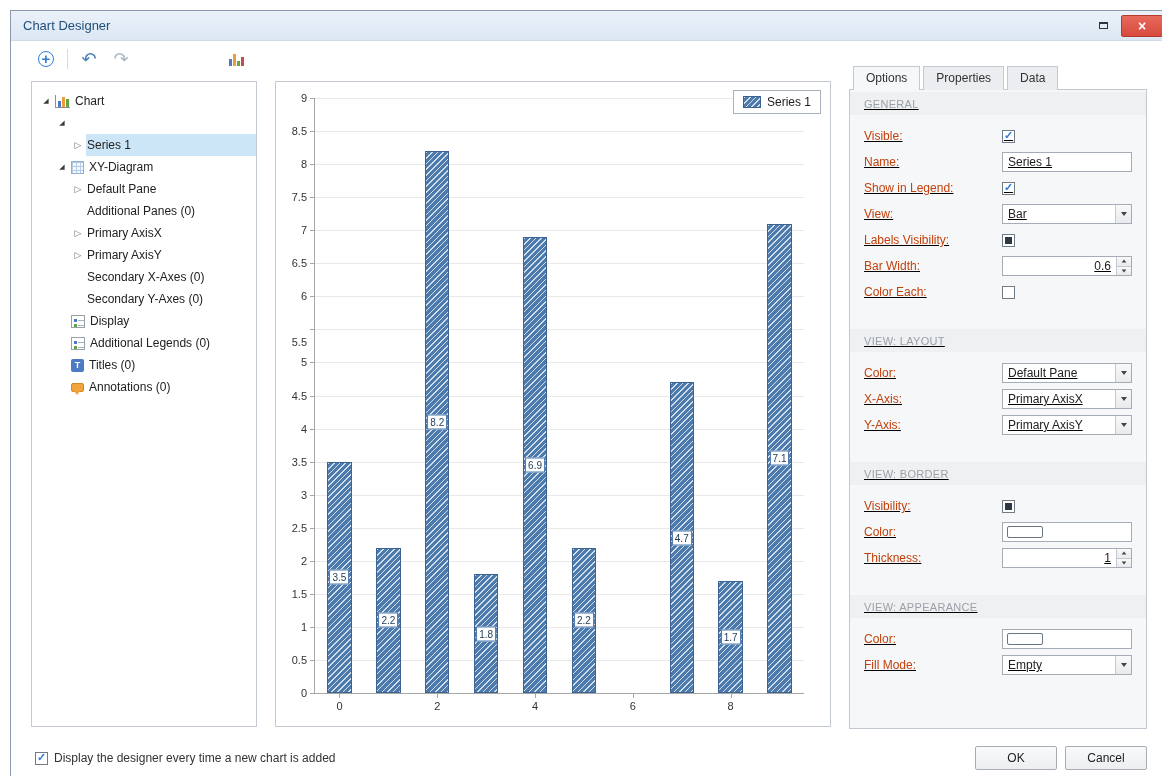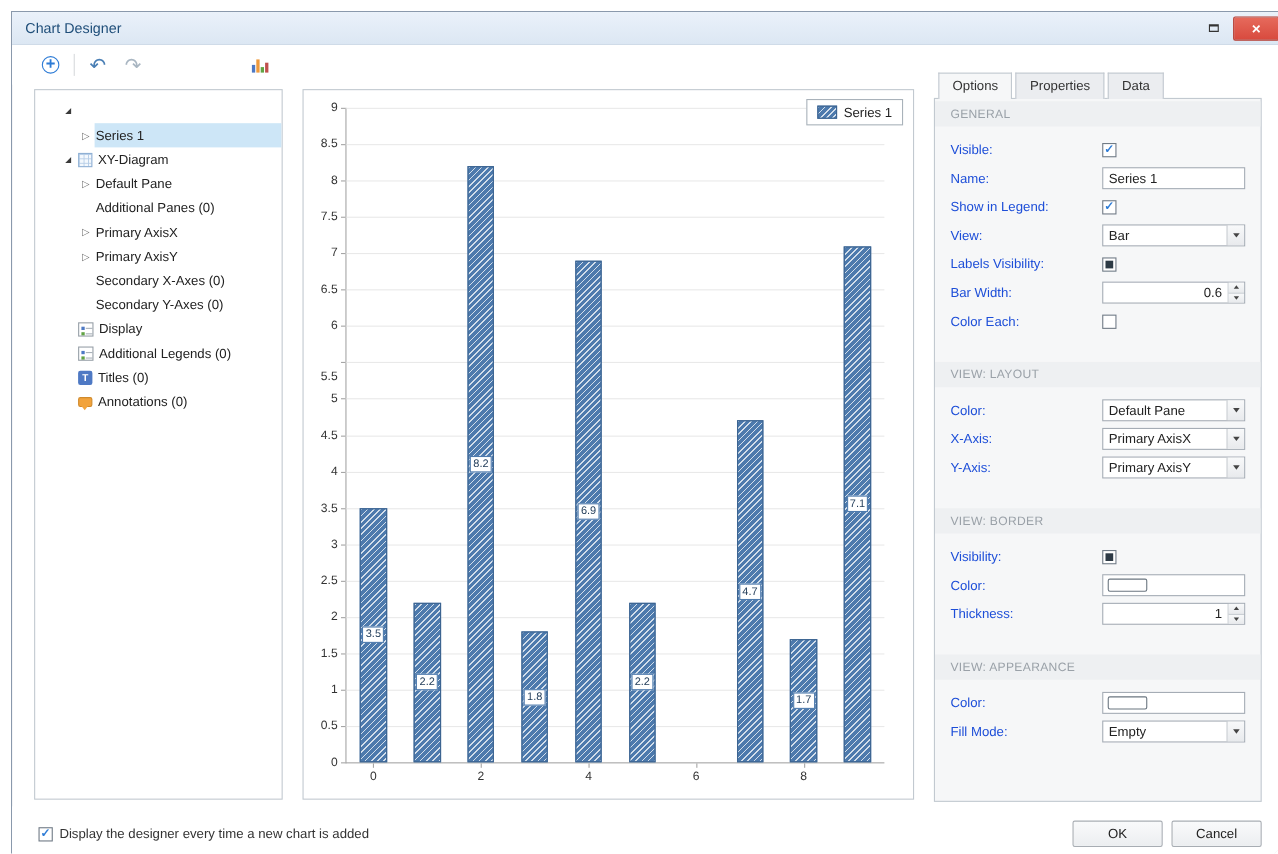--- a/index.html
+++ b/index.html
@@ -70,25 +70,25 @@
   .legend { position:absolute; top:8px; right:9px; border:1px solid #a9b2ba; background:#fff; display:flex; align-items:center; gap:6px; padding:4px 9px; z-index:3; }
   .legend-swatch { width:18px; height:12px; background-color:#4d7aad; border:1px solid #3c6491;
     background-image:repeating-linear-gradient(135deg, rgba(255,255,255,0.75) 0 1px, transparent 1px 4px); }
   .legend-label { font-size:12px; color:#222; }
 
   
   .right-panel { position:absolute; top:54px; right:22px; bottom:54px; width:298px; display:flex; flex-direction:column; }
   .tabs { display:flex; padding-left:4px; flex:none; }
   .tab { font-size:12px; color:#333; padding:4px 12px 3px; background:#ebedf0; border:1px solid #c2c9d0; border-bottom:none; margin-right:3px; position:relative; top:1px; cursor:default; }
   .tab.active { background:#f6f7f8; z-index:2; padding-bottom:5px; }
-  .panel-body { flex:1; border:1px solid #c2c9d0; background:#f6f7f8; overflow:hidden; padding-top:2px; }
+  .panel-body { flex:1; border:1px solid #c2c9d0; background:#f6f7f8; overflow:hidden; padding-top:2px;text-decoration:underline; }
   .section-header { font-size:11px; color:#9aa1a8; letter-spacing:0.3px; background:#eef0f2; padding:6px 14px 5px; margin-bottom:8px; }
   .section-header.gap { margin-top:24px; }
   .prop-row { display:flex; align-items:center; height:26px; padding:0 14px; }
-  .prop-label { font-size:12px; color:#1d4ed8; }
+  .prop-label { font-size:12px; color:#c2410c; }
   .prop-ctrl { margin-left:auto; width:130px; display:flex; align-items:center; }
   .checkbox { width:13px; height:13px; flex:none; background:#fff; border:1px solid #707b86; display:inline-flex; align-items:center; justify-content:center; }
   .checkbox.checked::after { content:"\2713"; color:#2e7cd6; font-size:11px; font-weight:bold; margin-top:-1px; }
   .checkbox.filled::after { content:""; width:7px; height:7px; background:#2d3a45; }
   .textbox { width:130px; height:20px; border:1px solid #a5acb5; background:#fff; font-size:12px; padding:0 5px; font-family:inherit; color:#222; }
   .combo { width:130px; height:20px; border:1px solid #a5acb5; background:#fff; display:flex; align-items:stretch; }
   .combo-value { flex:1; font-size:12px; color:#222; padding-left:5px; display:flex; align-items:center; white-space:nowrap; overflow:hidden; }
   .combo-btn { width:16px; flex:none; border-left:1px solid #c5cad0; background:linear-gradient(#f8f9fa,#e8eaed); display:flex; align-items:center; justify-content:center; }
   .arrow-down { width:0; height:0; border-left:3px solid transparent; border-right:3px solid transparent; border-top:4px solid #444; }
   .arrow-up { width:0; height:0; border-left:3px solid transparent; border-right:3px solid transparent; border-bottom:4px solid #444; }
@@ -139,20 +139,27 @@
         <span class="icon-redo"></span>
       </div>
       <div class="tb-gap"></div>
       <div class="tool-btn">
         <span class="icon-chart-bars"></span>
       </div>
     </div>
 
   <div class="main">
     <div class="tree-panel">
+        <div class="tree-row" style="padding-left: 6px;">
+          <span class="expander exp">◢</span>
+          <span class="row-content">
+            <span class="ticon icon-chart-mini"></span>
+            <span class="tree-label">Chart</span>
+          </span>
+        </div>
         <div class="tree-row" style="padding-left: 22px;">
           <span class="expander exp">◢</span>
         </div>
         <div class="tree-row selected" style="padding-left: 38px;">
           <span class="expander col">▷</span>
           <span class="row-content">
             <span class="tree-label">Series 1</span>
           </span>
         </div>
         <div class="tree-row" style="padding-left: 22px;">

